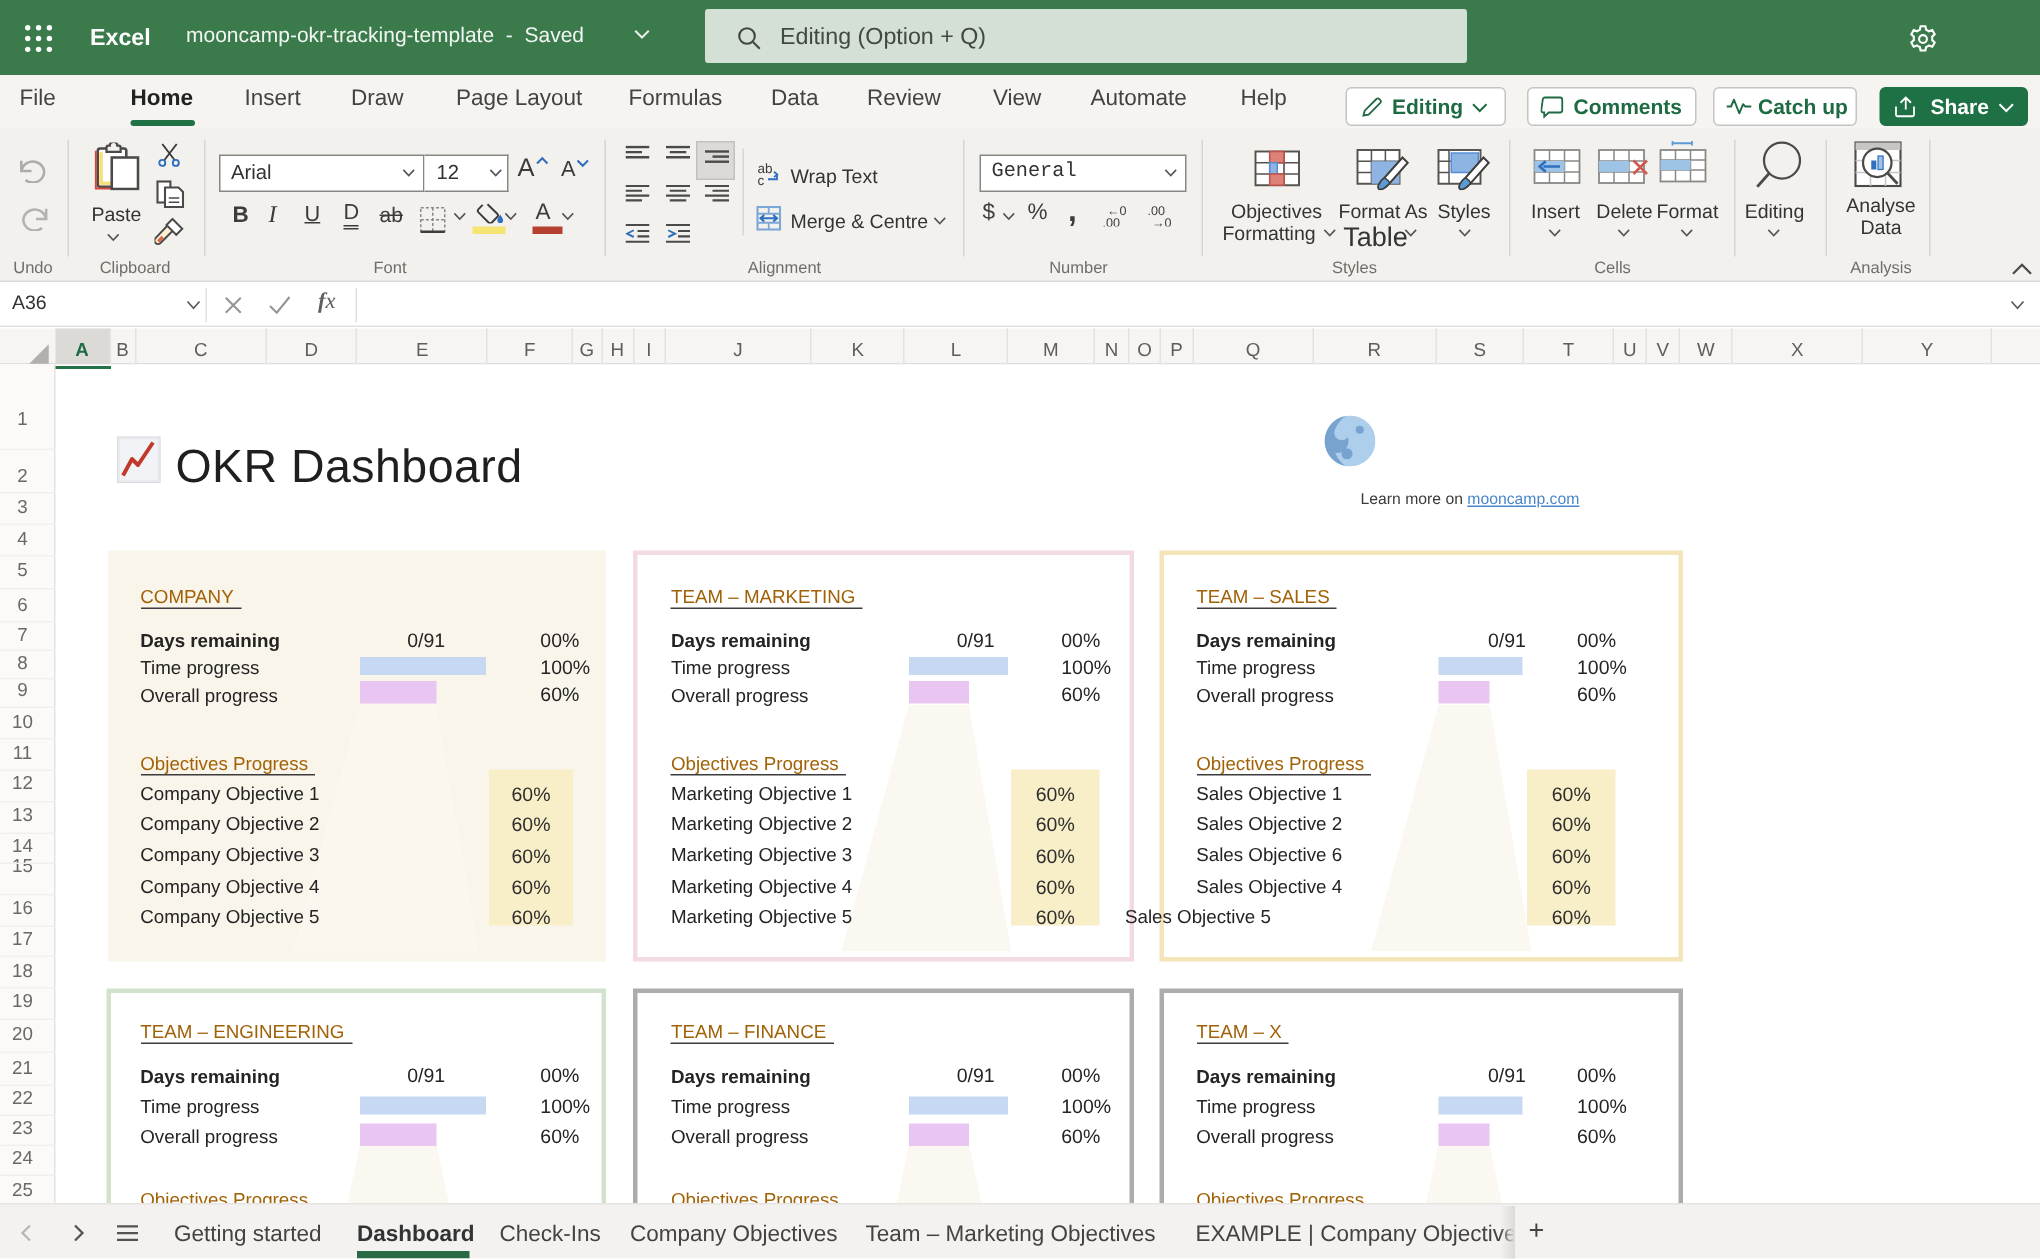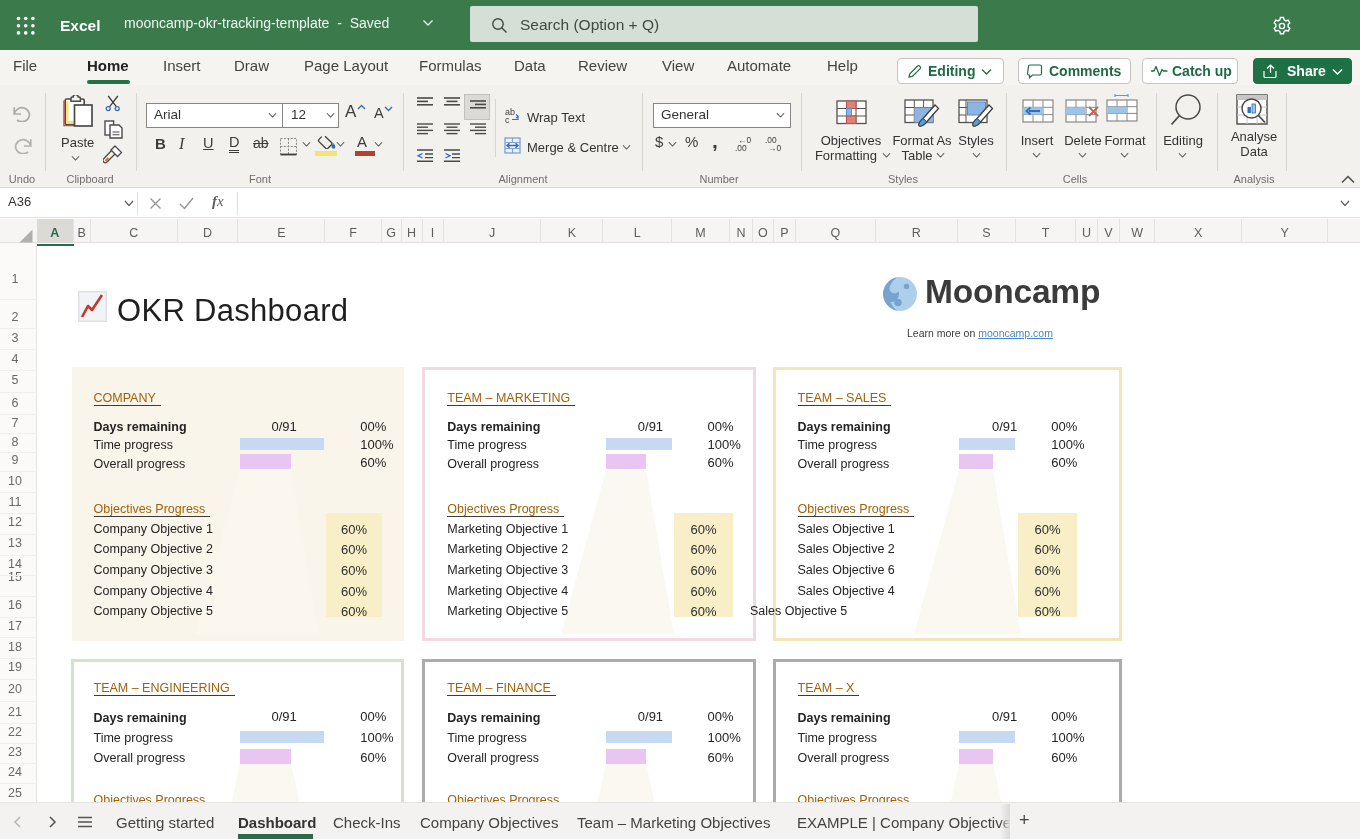--- a/index.html
+++ b/index.html
@@ -57,21 +57,21 @@
   <div class="abs" style="left:60px;top:17px;font-size:15.5px;font-weight:bold;color:#fdfefd;">Excel</div>
   <div class="abs" style="left:124px;top:15px;font-size:14px;color:#f2f6f2;">mooncamp-okr-tracking-template&nbsp; -&nbsp; Saved</div>
   <svg class="abs" style="left:422px;top:19px" width="12" height="8" viewBox="0 0 12 8">
       <path d="M1.5 1.5 L6 6 L10.5 1.5" stroke="#e8efe9" stroke-width="1.4" fill="none"></path>
     </svg>
   <div id="searchbox"></div>
   <svg class="abs" style="left:490px;top:16px" width="19" height="19" viewBox="0 0 19 19">
       <circle cx="8" cy="8" r="5.2" stroke="#41493f" stroke-width="1.4" fill="none"></circle>
       <path d="M12 12 L16.5 16.5" stroke="#41493f" stroke-width="1.4"></path>
     </svg>
-  <div id="searchtext">Search (Option + Q)</div>
+  <div id="searchtext">Editing (Option + Q)</div>
   <svg class="abs" style="left:1272px;top:16px" width="20" height="20" viewBox="0 0 20 20">
     <path fill="none" stroke="#ffffff" stroke-width="1.4" d="M8.4 1.5 h3.2 l.5 2.3 a6.5 6.5 0 0 1 1.9 1.1 l2.2-.8 1.6 2.8 -1.7 1.6 a6.5 6.5 0 0 1 0 2.2 l1.7 1.6 -1.6 2.8 -2.2-.8 a6.5 6.5 0 0 1 -1.9 1.1 l-.5 2.3 h-3.2 l-.5-2.3 a6.5 6.5 0 0 1 -1.9-1.1 l-2.2.8 -1.6-2.8 1.7-1.6 a6.5 6.5 0 0 1 0-2.2 l-1.7-1.6 1.6-2.8 2.2.8 a6.5 6.5 0 0 1 1.9-1.1 z"></path>
     <circle cx="10" cy="10" r="2.6" fill="none" stroke="#ffffff" stroke-width="1.4"></circle>
   </svg>
 </div>
 
 <div id="tabrow">
   <div class="rtab" style="left:13px;">File</div>
   <div class="rtab" style="left:87px;font-weight:bold;color:#222;">Home</div>
   <div class="rtab" style="left:163px;">Insert</div>
@@ -257,21 +257,21 @@
 <path d="M1 5.5 H16 M1 11.5 H16 M8.5 1 V5.5 M8.5 11.5 V16" stroke="#7da7d8" stroke-width="1.2"></path>
 <path d="M3.5 8.5 H13.5 M5.5 6.3 L3 8.5 L5.5 10.7 M11.5 6.3 L14 8.5 L11.5 10.7" fill="none" stroke="#2e6fbe" stroke-width="1.4"></path>
 </svg>
 <div class="abs" style="left:527px;top:140px;font-size:13px;color:#333;font-weight:normal;">Merge &amp; Centre</div>
 <svg class="abs" style="left:622px;top:144px" width="9" height="7" viewBox="0 0 10 7">
       <path d="M1 1 L5 5.2 L9 1" stroke="#555" stroke-width="1.2" fill="none"></path>
     </svg>
 <div class="abs" style="left:473px;top:173px;width:100px;text-align:center;font-size:11px;color:#6f6d69;">Alignment</div>
 <div class="abs" style="left:642px;top:93px;width:1px;height:78px;background:#d8d6d3;"></div>
 <div class="abs" style="left:653px;top:103px;width:138px;height:25px;background:#fff;border:1px solid #888683;"></div>
-<div class="abs" style="left:661px;top:107px;font-size:13.5px;color:#333;font-weight:normal;">General</div>
+<div class="abs" style="left:661px;top:107px;font-size:13.5px;color:#333;font-weight:normal;font-family:Liberation Mono, monospace;">General</div>
 <svg class="abs" style="left:776px;top:112px" width="9" height="7" viewBox="0 0 10 7">
       <path d="M1 1 L5 5.2 L9 1" stroke="#555" stroke-width="1.2" fill="none"></path>
     </svg>
 <div class="abs" style="left:655px;top:133px;font-size:15px;color:#3e3c3a;font-weight:normal;">$</div>
 <svg class="abs" style="left:668px;top:141px" width="9" height="7" viewBox="0 0 10 7">
       <path d="M1 1 L5 5.2 L9 1" stroke="#555" stroke-width="1.2" fill="none"></path>
     </svg>
 <div class="abs" style="left:685px;top:133px;font-size:15px;color:#3e3c3a;font-weight:normal;">%</div>
 <div class="abs" style="left:712px;top:129px;font-size:21px;color:#3e3c3a;font-weight:bold;">,</div>
 <svg class="abs" style="left:735px;top:135px" width="22" height="16" viewBox="0 0 22 16">
@@ -297,21 +297,21 @@
       <path d="M1 1 L5 5.2 L9 1" stroke="#555" stroke-width="1.2" fill="none"></path>
     </svg>
 <svg class="abs" style="left:904px;top:99px" width="38" height="28" viewBox="0 0 38 28">
 <rect x="1" y="1" width="28" height="22.5" fill="#fff" stroke="#55524e" stroke-width="1.3"></rect>
 <path d="M1 8.5 H29 M1 16 H29 M10.3 1 V23.5 M19.6 1 V23.5" stroke="#55524e" stroke-width="1"></path>
 <rect x="10.3" y="8.5" width="18.7" height="15" fill="#8db4e2"></rect>
 <path d="M31 6 L19 19.5 a6 2.6 -45 1 0 3.5 3.5 L34.5 9.5 z" fill="#fff" stroke="#3f3d3a" stroke-width="1.3"></path>
 <path d="M19 19.5 a6 2.6 -45 1 0 3.5 3.5 l-1-1.5 z" fill="#5b9bd5" stroke="#3f3d3a" stroke-width="1"></path>
 </svg>
 <div class="abs" style="left:877px;top:133px;width:90px;text-align:center;font-size:13px;color:#333;">Format As</div>
-<div class="abs" style="left:872px;top:148px;width:90px;text-align:center;font-size:13px;color:#333;">Table</div>
+<div class="abs" style="left:872px;top:148px;width:90px;text-align:center;font-size:18px;color:#333;">Table</div>
 <svg class="abs" style="left:936px;top:152px" width="9" height="7" viewBox="0 0 10 7">
       <path d="M1 1 L5 5.2 L9 1" stroke="#555" stroke-width="1.2" fill="none"></path>
     </svg>
 <svg class="abs" style="left:958px;top:99px" width="38" height="28" viewBox="0 0 38 28">
 <rect x="1" y="1" width="28" height="22.5" fill="#fff" stroke="#55524e" stroke-width="1.3"></rect>
 <path d="M1 8.5 H29 M8 1 V23.5 M1 16 H8" stroke="#55524e" stroke-width="1"></path>
 <rect x="9.5" y="3" width="18" height="13" fill="#8db4e2" stroke="#558ed5" stroke-width="1"></rect>
 <path d="M31 6 L19 19.5 a6 2.6 -45 1 0 3.5 3.5 L34.5 9.5 z" fill="#fff" stroke="#3f3d3a" stroke-width="1.3"></path>
 <path d="M19 19.5 a6 2.6 -45 1 0 3.5 3.5 l-1-1.5 z" fill="#5b9bd5" stroke="#3f3d3a" stroke-width="1"></path>
 </svg>
@@ -493,21 +493,20 @@
 </svg>
 <div class="abs" style="left:117px;top:50px;font-size:31px;color:#1f1f1f;letter-spacing:0.3px;">OKR Dashboard</div>
 <svg class="abs" style="left:883px;top:34px" width="34" height="34" viewBox="0 0 34 34">
 <circle cx="17" cy="17" r="17" fill="#aecfec"></circle>
 <path d="M14 0.3 A17 17 0 0 0 14 33.7 A20 20 0 0 1 6 17 A20 20 0 0 1 14 0.3 z" fill="#77a3ce"></path>
 <circle cx="8" cy="17" r="8" fill="#77a3ce"></circle>
 <circle cx="11.5" cy="11.5" r="5" fill="#aecfec"></circle>
 <circle cx="15" cy="25.5" r="3.7" fill="#77a3ce"></circle>
 <circle cx="23.5" cy="9.5" r="2.7" fill="#77a3ce"></circle>
 </svg>
-<div class="abs" style="left:925px;top:30px;font-size:33.5px;font-weight:bold;color:#3b3b3b;letter-spacing:-0.2px;">Mooncamp</div>
 <div class="abs" style="left:907px;top:84px;font-size:10.5px;color:#3b3b3b;">Learn more on <span style="color:#4a86c8;text-decoration:underline;">mooncamp.com</span></div>
 <div class="card" style="left:72px;top:124px;width:332px;height:274px;background:#faf5ea;"></div>
 <svg class="abs" style="left:193px;top:227px" width="131" height="164" viewBox="0 0 131 164">
       <path d="M47 0 L98 0 L126 164 L2 164 Z" fill="rgba(255,255,255,0.25)"></path>
     </svg>
 <div class="yellow" style="left:326.3px;top:270px;width:56px;height:104px;"></div>
 <div class="ct" style="left:93.5px;top:148px;">COMPANY</div>
 <div class="lbl b" style="left:93.5px;top:177px;">Days remaining</div>
 <div class="val" style="left:241.5px;top:176px;">0/91</div>
 <div class="val" style="left:330.2px;top:176px;">00%</div>

